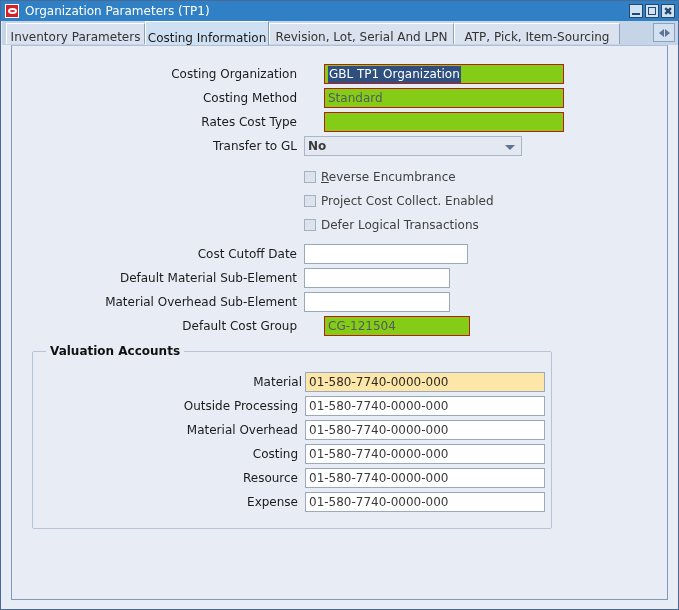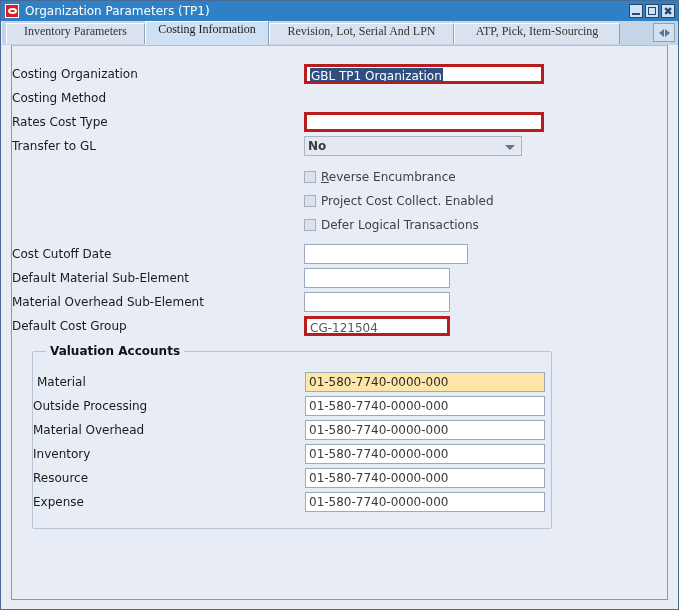--- a/index.html
+++ b/index.html
@@ -106,27 +106,26 @@
   .tab {
     position: absolute;
     top: 2px;
     height: 21px;
     box-sizing: border-box;
     background: #d9e2ee;
     border-left: 1px solid #ffffff;
     border-top: 1px solid #ffffff;
     border-right: 1px solid #8ba2bd;
     display: flex;
-    align-items: flex-start;
+    align-items: flex-end;
     justify-content: center;
     padding: 0 9px;
     font-size: 12px;
     color: #333333;
     white-space: nowrap;
-    font-family: Liberation Serif, serif;
   }
   .tab.selected {
     top: 0px;
     height: 24px;
     background: #cfe0f2;
     border-left: 1px solid #ffffff;
     border-top: 1px solid #ffffff;
     border-right: 1px solid #7f9bbb;
     color: #1a1a1a;
   }
@@ -165,44 +164,45 @@
     width: 657px;
     height: 555px;
     box-sizing: border-box;
     background: #e8edf5;
     border: 1px solid #7f9bbb;
     border-top: 1px solid #aebfd6;
   }
   .fld-label {
     position: absolute;
     right: 0;
-    text-align: left;
+    text-align: right;
     font-size: 12px;
     color: #1a1a1a;
     white-space: nowrap;
     line-height: 20px;
   }
   .fld-input {
     position: absolute;
     box-sizing: border-box;
     height: 20px;
     line-height: 18px;
     padding: 0 3px;
     font-size: 12px;
     font-family: "DejaVu Sans", "Liberation Sans", sans-serif;
     color: #3a3a3a;
     background: #ffffff;
     border: 1px solid #9aa9bd;
     white-space: nowrap;
     overflow: hidden;
   }
   .fld-input.disabled {
-    background: #ffffff;
-    border: 3px solid #b91c1c;
+    background: #84cc16;
+    border: 1px solid #b91c1c;
     color: #555a60;
+    margin-left: 20px;
   }
   .fld-input.highlight {
     background: #fce7a8;
     border: 1px solid #9aa9bd;
     color: #2a2a2a;
   }
   .fld-input .sel {
     background: #2f4f7f;
     color: #ffffff;
     padding: 1px 1px 2px 1px;
@@ -310,20 +310,21 @@
       <span class="tri-right"></span>
     </div>
   </div>
 
   <div id="content-panel">
 
     <div class="fld-label" style="left:0px; top:18px; width:285px;">Costing Organization</div>
     <div class="fld-input disabled" style="left:292px; top:18px; width:240px;"><span class="sel">GBL TP1 Organization</span></div>
 
     <div class="fld-label" style="left:0px; top:42px; width:285px;">Costing Method</div>
+    <div class="fld-input disabled" style="left:292px; top:42px; width:240px;">Standard</div>
 
     <div class="fld-label" style="left:0px; top:66px; width:285px;">Rates Cost Type</div>
     <div class="fld-input disabled" style="left:292px; top:66px; width:240px;"></div>
 
     <div class="fld-label" style="left:0px; top:90px; width:285px;">Transfer to GL</div>
     <div class="fld-input dropdown" style="left:292px; top:90px; width:218px;">
       <span>No</span>
       <span class="dd-arrow"></span>
     </div>
 
@@ -357,21 +358,21 @@
 
       <div class="fld-label" style="left:4px; top:20px; width:265px;">Material</div>
       <div class="fld-input highlight" style="left:272px; top:20px; width:240px;">01-580-7740-0000-000</div>
 
       <div class="fld-label" style="left:0px; top:44px; width:265px;">Outside Processing</div>
       <div class="fld-input" style="left:272px; top:44px; width:240px;">01-580-7740-0000-000</div>
 
       <div class="fld-label" style="left:0px; top:68px; width:265px;">Material Overhead</div>
       <div class="fld-input" style="left:272px; top:68px; width:240px;">01-580-7740-0000-000</div>
 
-      <div class="fld-label" style="left:0px; top:92px; width:265px;">Inventory</div>
+      <div class="fld-label" style="left:0px; top:92px; width:265px;">Costing</div>
       <div class="fld-input" style="left:272px; top:92px; width:240px;">01-580-7740-0000-000</div>
 
       <div class="fld-label" style="left:0px; top:116px; width:265px;">Resource</div>
       <div class="fld-input" style="left:272px; top:116px; width:240px;">01-580-7740-0000-000</div>
 
       <div class="fld-label" style="left:0px; top:140px; width:265px;">Expense</div>
       <div class="fld-input" style="left:272px; top:140px; width:240px;">01-580-7740-0000-000</div>
     </div>
 
   </div>

